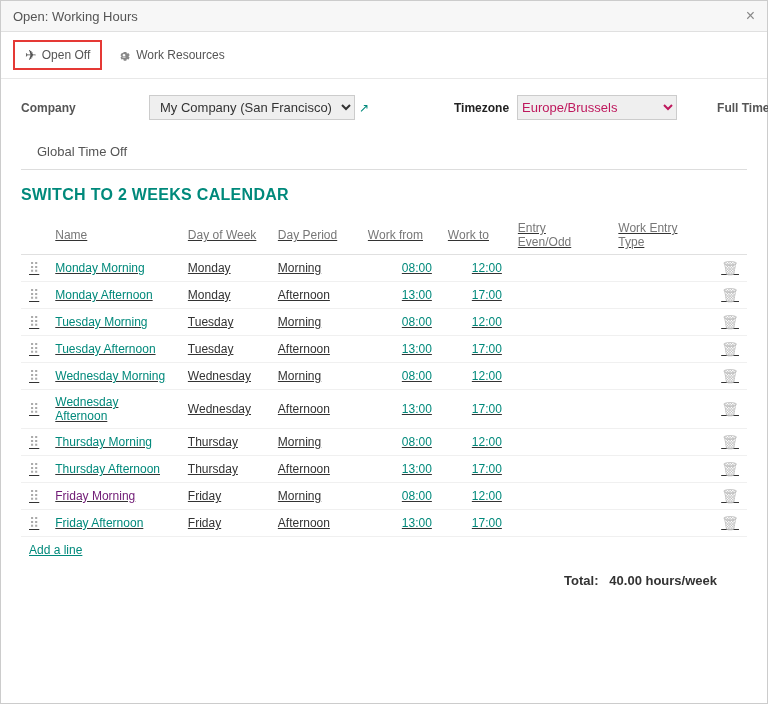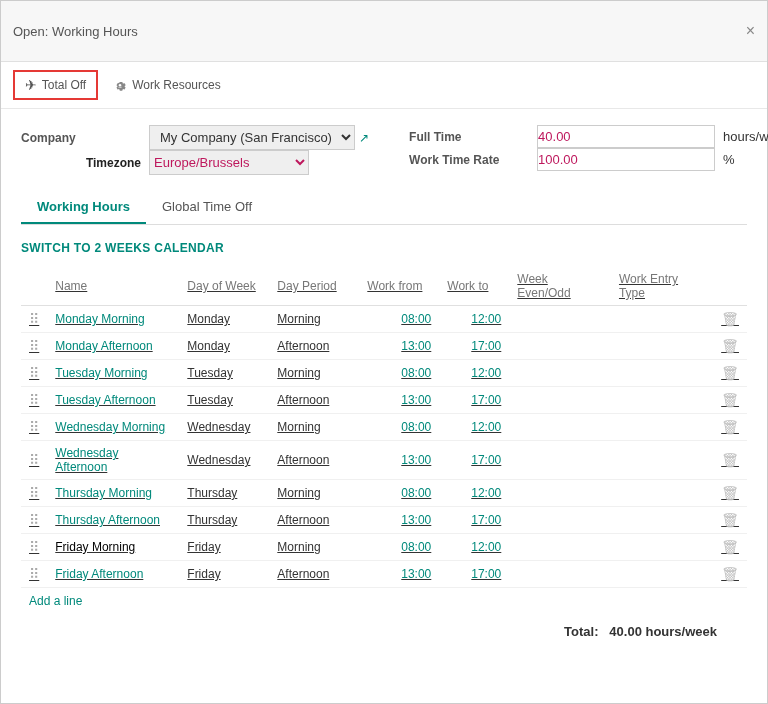--- a/index.html
+++ b/index.html
@@ -11,21 +11,21 @@
       border: 1px solid #ccc;
       background: #fff;
       display: flex;
       flex-direction: column;
     }
 
     .modal-titlebar {
       display: flex;
       justify-content: space-between;
       align-items: center;
-      padding: 21px 12px;
+      padding: 6px 12px;
       border-bottom: 1px solid #e0e0e0;
       background: #f7f7f7;
     }
 
     .modal-title {
       font-size: 13px;
       color: #555;
     }
 
     .modal-close {
@@ -97,22 +97,22 @@
     }
 
     .form-fields {
       display: flex;
       gap: 40px;
       margin-bottom: 16px;
     }
 
     .form-col {
       display: flex;
-      flex-direction: column;
-      gap: 0;
+      flex-direction: row;
+      gap: 20px;
     }
 
     .form-row {
       display: flex;
       align-items: center;
       gap: 8px;
     }
 
     .form-label {
       font-size: 12px;
@@ -174,21 +174,21 @@
     }
 
     .tab.active {
       color: #00897b;
       border-bottom: 2px solid #00897b;
       font-weight: bold;
     }
 
     .switch-calendar {
       color: #00897b;
-      font-size: 12px;
+      font-size: 16px;
       font-weight: bold;
       cursor: pointer;
       margin-bottom: 12px;
       letter-spacing: 0.3px;
     }
 
     .hours-table {
       width: 100%;
       border-collapse: collapse;
       font-size: 12px;
@@ -221,20 +221,21 @@
       cursor: pointer;
       font-size: 14px;
     }
 
     .add-line {
       color: #00897b;
       font-size: 12px;
       cursor: pointer;
       padding: 6px 8px;
       display: inline-block;
+      text-decoration: underline;
     }
 
     .total-row {
       text-align: right;
       padding: 10px 30px 10px 0;
       font-size: 13px;
       color: #333;
     }
 
     .total-row span {
@@ -269,21 +270,21 @@
 
   <div class="modal-titlebar">
     <span class="modal-title">Open: Working Hours</span>
     <button class="modal-close">×</button>
   </div>
 
   <div class="toolbar">
     <div class="toolbar-right">
       <button class="nav-btn active">
         <span class="plane-icon">✈</span>
-        <span>Total Off</span>
+        <span>Open Off</span>
       </button>
       <button class="nav-btn">
         <span class="gear-icon">
           <svg width="14" height="14" viewBox="0 0 14 14" fill="#888">
             <path d="M7 4.5a2.5 2.5 0 1 0 0 5 2.5 2.5 0 0 0 0-5zm0 4a1.5 1.5 0 1 1 0-3 1.5 1.5 0 0 1 0 3z"></path>
             <path d="M11.7 7.9l.7-.4a.5.5 0 0 0 .2-.6l-.8-1.4a.5.5 0 0 0-.6-.2l-.8.3a4.5 4.5 0 0 0-.7-.4l-.1-.8A.5.5 0 0 0 9 4H7.1a.5.5 0 0 0-.5.4l-.1.8a4.5 4.5 0 0 0-.7.4l-.8-.3a.5.5 0 0 0-.6.2L3.6 7a.5.5 0 0 0 .1.6l.7.4a4.7 4.7 0 0 0 0 .8l-.7.4a.5.5 0 0 0-.1.6l.8 1.4a.5.5 0 0 0 .6.2l.8-.3c.2.1.5.3.7.4l.1.8a.5.5 0 0 0 .5.4H9a.5.5 0 0 0 .5-.4l.1-.8c.2-.1.5-.2.7-.4l.8.3a.5.5 0 0 0 .6-.2l.8-1.4a.5.5 0 0 0-.1-.6l-.7-.4a4.7 4.7 0 0 0 0-.8zm-4.7 2.1a2 2 0 1 1 0-4 2 2 0 0 1 0 4z"></path>
           </svg>
         </span>
         <span>Work Resources</span>
       </button>
@@ -324,38 +325,37 @@
         <div class="form-row">
           <span class="form-label">Work Time Rate</span>
           <input type="text" class="form-input" style="min-width: 80px;" value="100.00">
           <span class="form-value">%</span>
         </div>
       </div>
     </div>
 
     
     <div class="tabs">
-      <div class="tab active">Working Hours</div>
       <div class="tab">Global Time Off</div>
     </div>
 
     
     <div class="switch-calendar">SWITCH TO 2 WEEKS CALENDAR</div>
 
     
     <table class="hours-table">
       <thead>
         <tr>
           <th style="width:20px;"></th>
           <th class="th-name">Name</th>
           <th class="th-dow">Day of Week</th>
           <th class="th-period">Day Period</th>
           <th class="th-workfrom">Work from</th>
           <th class="th-workto">Work to</th>
-          <th class="th-eveodd">Week Even/Odd</th>
+          <th class="th-eveodd">Entry Even/Odd</th>
           <th class="th-entry">Work Entry Type</th>
           <th class="th-del"></th>
         </tr>
       </thead>
       <tbody id="table-body">
       <tr>
       <td><span class="drag-handle">⠿</span></td>
       <td style="color:#00897b; cursor:pointer;">Monday Morning</td>
       <td>Monday</td>
       <td>Morning</td>
@@ -437,21 +437,21 @@
       <td>Thursday</td>
       <td>Afternoon</td>
       <td style="text-align:right; color:#00897b;">13:00</td>
       <td style="text-align:right; color:#00897b;">17:00</td>
       <td></td>
       <td></td>
       <td><span class="delete-icon">🗑</span></td>
     </tr>
           <tr>
       <td><span class="drag-handle">⠿</span></td>
-      <td style="color:#000000; cursor:pointer;">Friday Morning</td>
+      <td style="color:#701a75; cursor:pointer;">Friday Morning</td>
       <td>Friday</td>
       <td>Morning</td>
       <td style="text-align:right; color:#00897b;">08:00</td>
       <td style="text-align:right; color:#00897b;">12:00</td>
       <td></td>
       <td></td>
       <td><span class="delete-icon">🗑</span></td>
     </tr>
           <tr>
       <td><span class="drag-handle">⠿</span></td>

